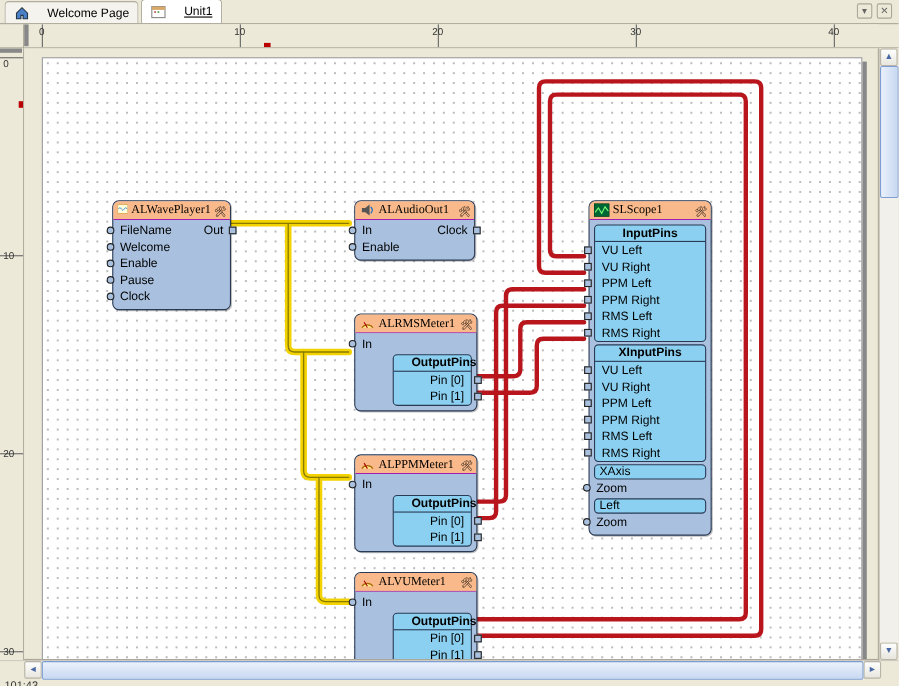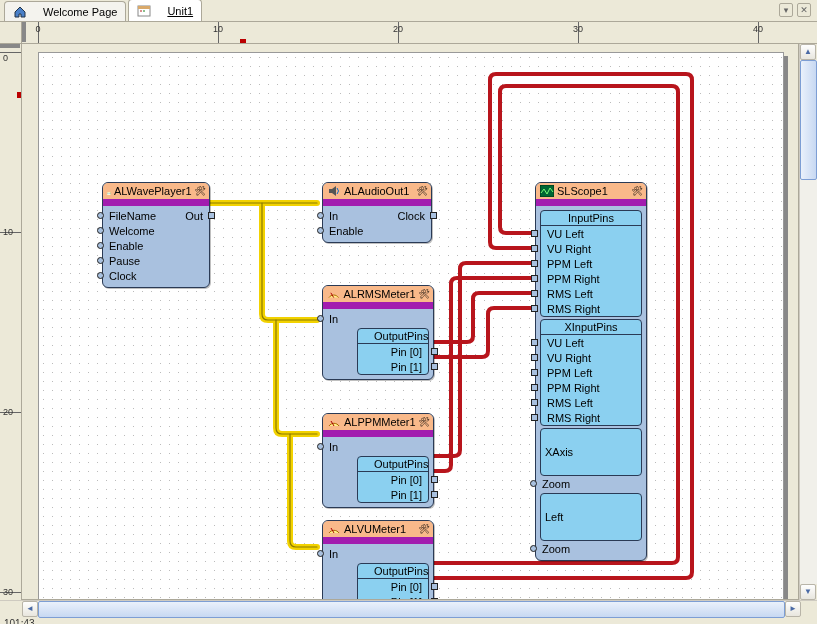--- a/index.html
+++ b/index.html
@@ -44,39 +44,39 @@
 .sb-btn { width: 16px; height: 16px; background: linear-gradient(#fefefe,#e8e6de); border: 1px solid #b8b4a8; border-radius: 2px; font-size: 8px; text-align: center; line-height: 14px; color: #4a6aa5; cursor: pointer; }
 .vscroll .track { flex: 1; background: #f1f0ea; position: relative; }
 .hscroll .track { flex: 1; background: #f1f0ea; position: relative; }
 .vthumb { position: absolute; left: 0; right: 0; top: 0; height: 120px; background: linear-gradient(90deg,#eaf1fb,#c7d8f2); border: 1px solid #7d9ed4; border-radius: 2px; }
 .hthumb { position: absolute; top: 0; bottom: 0; left: 0; right: 0; background: linear-gradient(#eaf1fb,#c7d8f2); border: 1px solid #7d9ed4; border-radius: 2px; }
 .hscroll .spacer { width: 22px; }
 .hscroll .endspacer { width: 16px; }
 
 
 .node { position: absolute; border: 1px solid #2a3a55; border-radius: 6px; background: #a9c1df; box-shadow: 1px 1px 0 rgba(0,0,0,.25); }
-.node-header { background: #f9b98a; border-bottom: 7px solid #a21caf; border-radius: 5px 5px 0 0; padding: 2px 4px; display: flex; align-items: center; gap: 3px; }
+.node-header { background: #f9b98a; border-bottom: 1px solid #a21caf; border-radius: 5px 5px 0 0; padding: 2px 4px; display: flex; align-items: flex-end; gap: 3px; font-family: Liberation Serif, serif; }
 .node-header .title { flex: 1; font-weight: normal; }
 .hicon { width: 14px; height: 12px; display: inline-block; }
 .tool-icons { font-size: 9px; letter-spacing: -1px; }
 .node-body { padding: 2px 4px 4px 4px; }
 .pinrow { display: flex; align-items: center; height: 15px; position: relative; }
 .pinrow.left { justify-content: flex-start; }
 .pinrow.right { justify-content: flex-end; }
 .pin-dot { width: 7px; height: 7px; border: 1px solid #222; border-radius: 50%; background: #a9c1df; display: inline-block; }
 .pin-square { width: 7px; height: 7px; border: 1px solid #222; background: #a9c1df; display: inline-block; }
 .pinrow.left .pin-dot, .pinrow.left .pin-square { position: absolute; left: -10px; top: 4px; }
 .pinrow.right .pin-dot, .pinrow.right .pin-square { position: absolute; right: -10px; top: 4px; }
 .pin-label { padding: 0 2px; }
 .subpanel { background: #8bd0f0; border: 1px solid #2a3a55; border-radius: 4px; margin-top: 2px; }
-.subpanel .subhdr { text-align: center; border-bottom: 1px solid #2a3a55; padding: 1px 16px; }
+.subpanel .subhdr { text-align: center; border-bottom: 1px solid #2a3a55; padding: 1px 16px; font-weight: bold; }
 .subpanel .pinrow { padding: 0 4px; }
 .subpanel .pinrow.right .pin-square { right: -10px; }
 .subpanel .pinrow.left .pin-square { left: -10px; }
-.subpanel.single { text-align: left; padding: 17px 4px; }
+.subpanel.single { text-align: left; padding: 0 4px; }
 
 
 .scope .subpanel .pinrow.left .pin-square { left: -10px; }
 
 
 .status { height: 6px; padding-left: 4px; font-size: 10px; color: #333; }
 
 svg.wires { position: absolute; left: 0; top: 0; pointer-events: none; }
 </style>
 </head>

